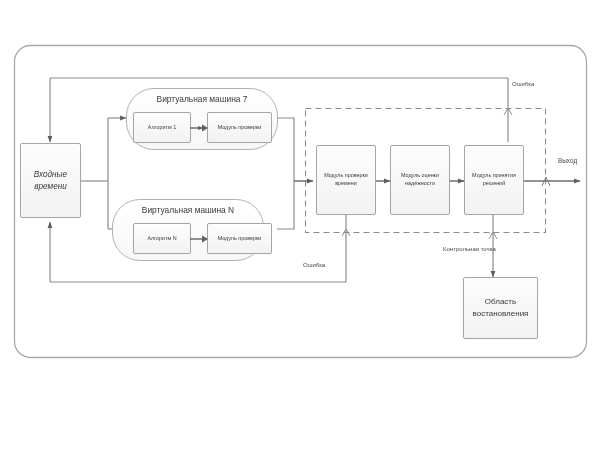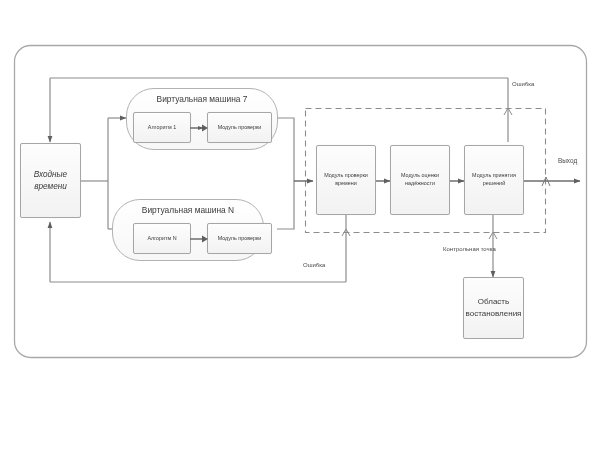--- a/index.html
+++ b/index.html
@@ -170,21 +170,21 @@
   <div class="node fs-armodule" style="left:390px; top:145px; width:60px; height:70px;">
     <span>Модуль оценки</span>
     <span>надёжности</span>
   </div>
 
   <div class="node fs-armodule" style="left:464px; top:145px; width:60px; height:70px;">
     <span>Модуль принятия</span>
     <span>решений</span>
   </div>
 
-  <div class="node fs-recovery" style="left:463px; top:277px; width:61px; height:62px;">
+  <div class="node fs-recovery" style="left:463px; top:277px; width:75px; height:62px;">
     <span>Область</span>
     <span>востановления</span>
   </div>
 
   <div class="edge-label fs-edge" style="left:512px; top:81px;">Ошибка</div>
 
   <div class="edge-label fs-edge" style="left:303px; top:262px;">Ошибка</div>
 
   <div class="edge-label fs-edge" style="left:443px; top:246px;">Контрольная точка</div>
 

